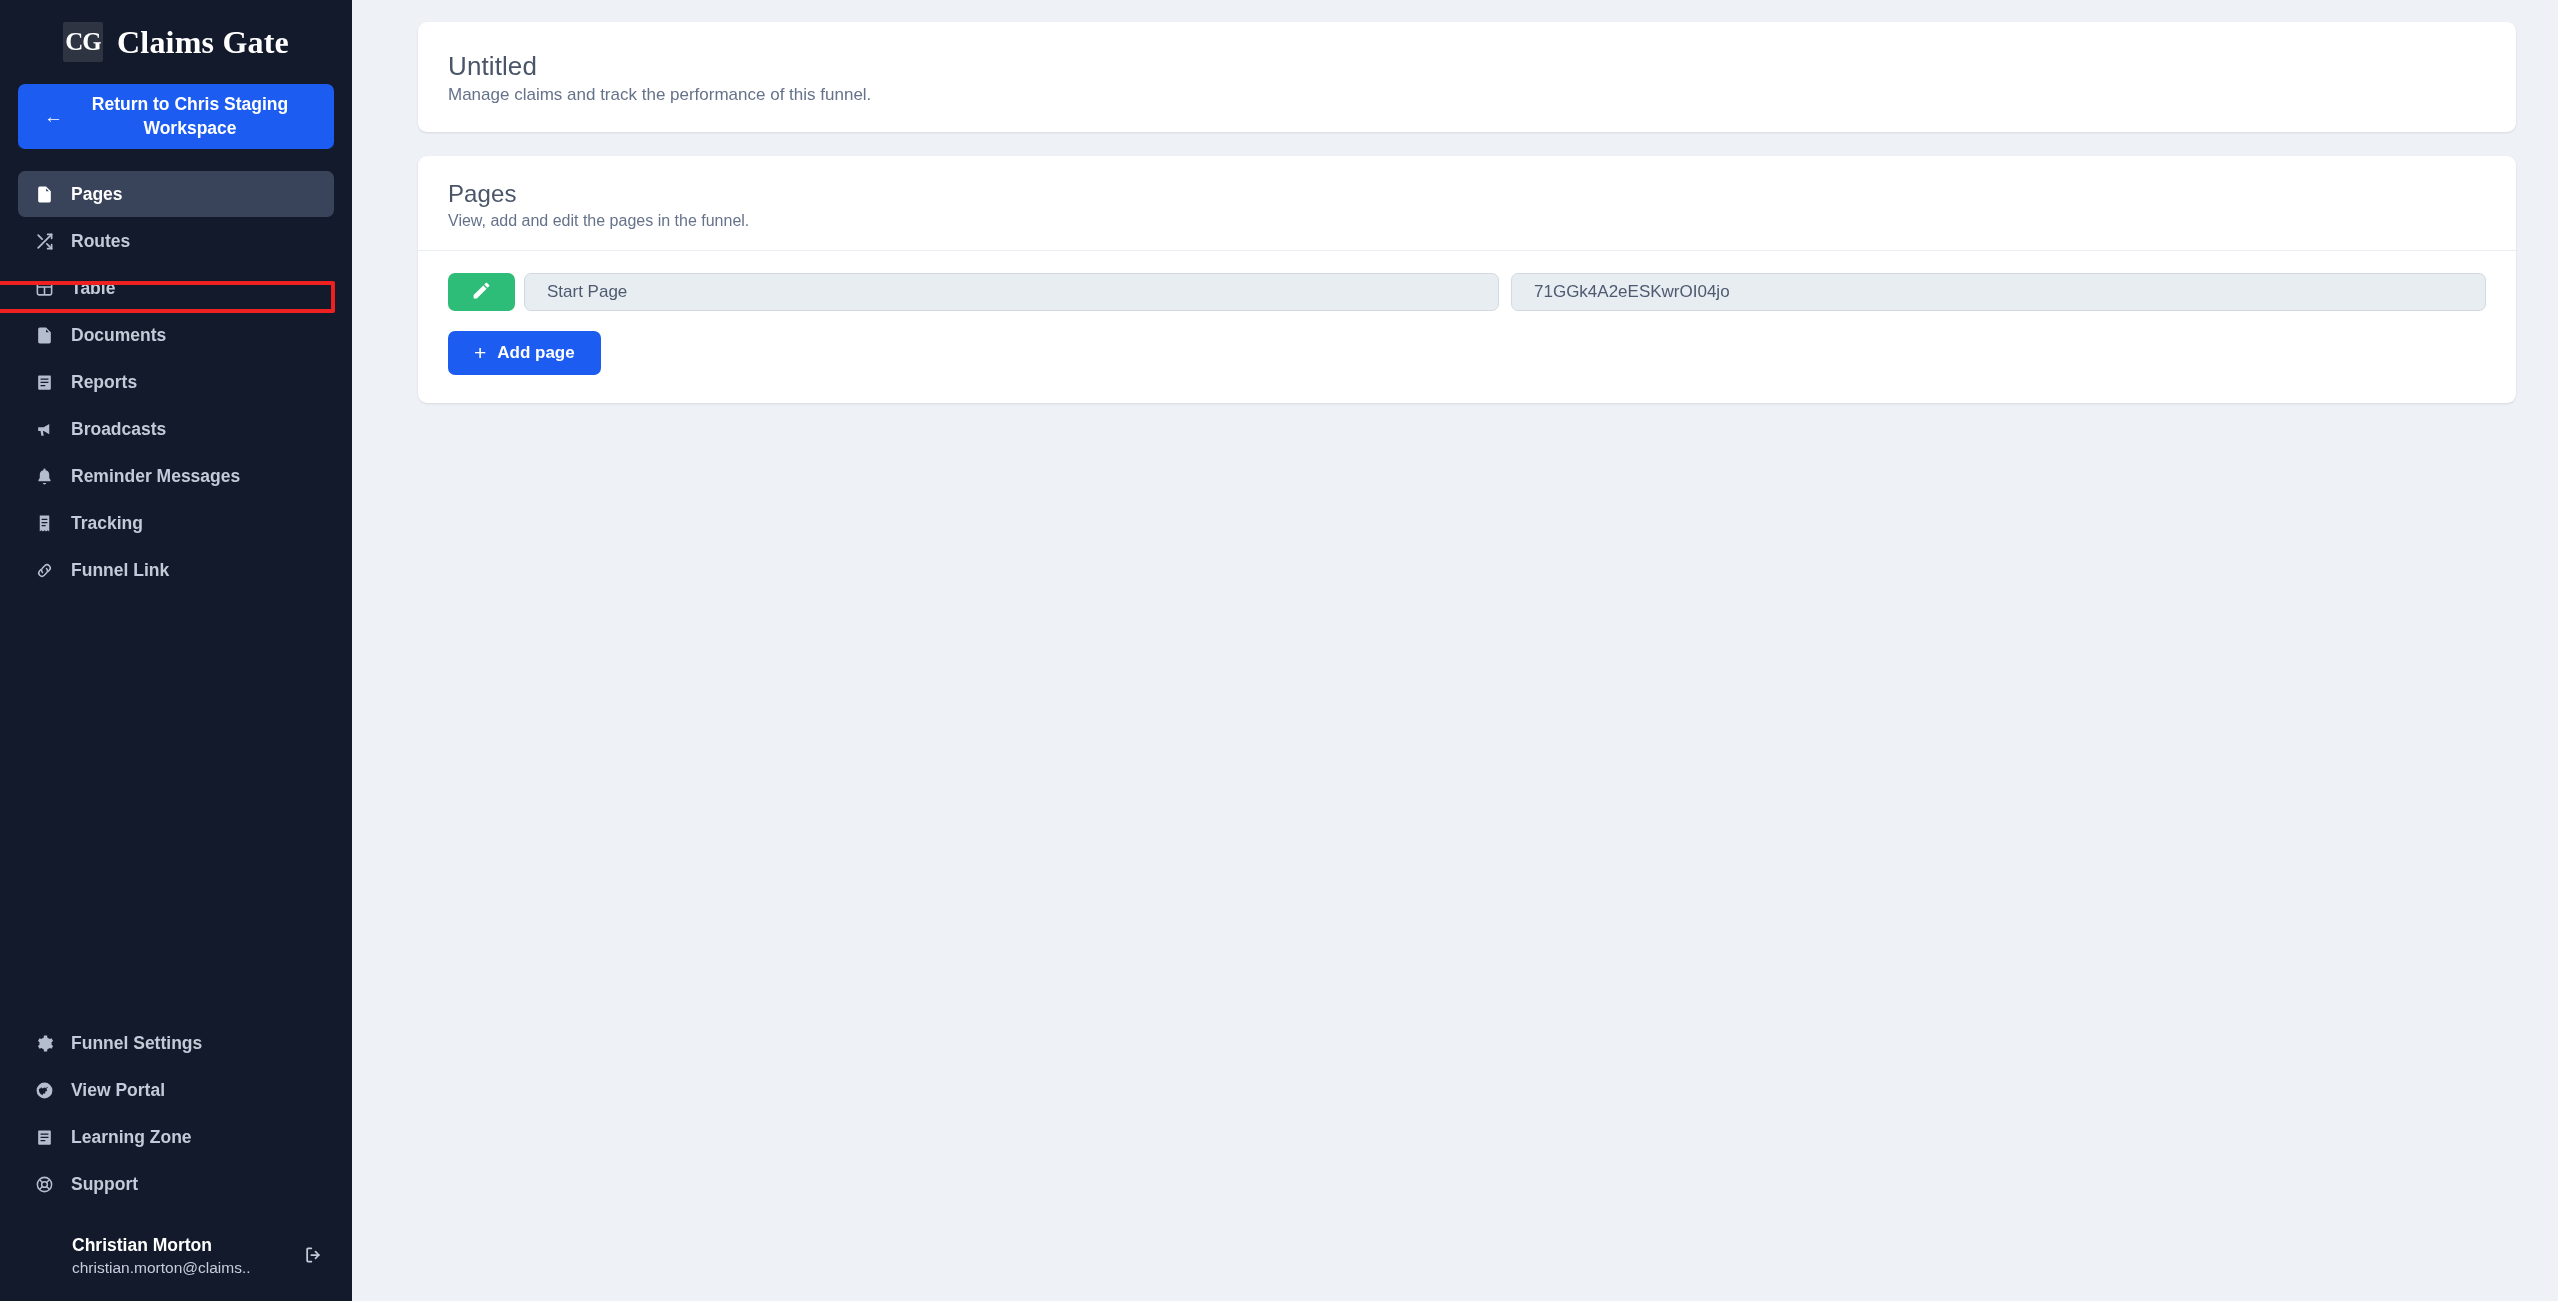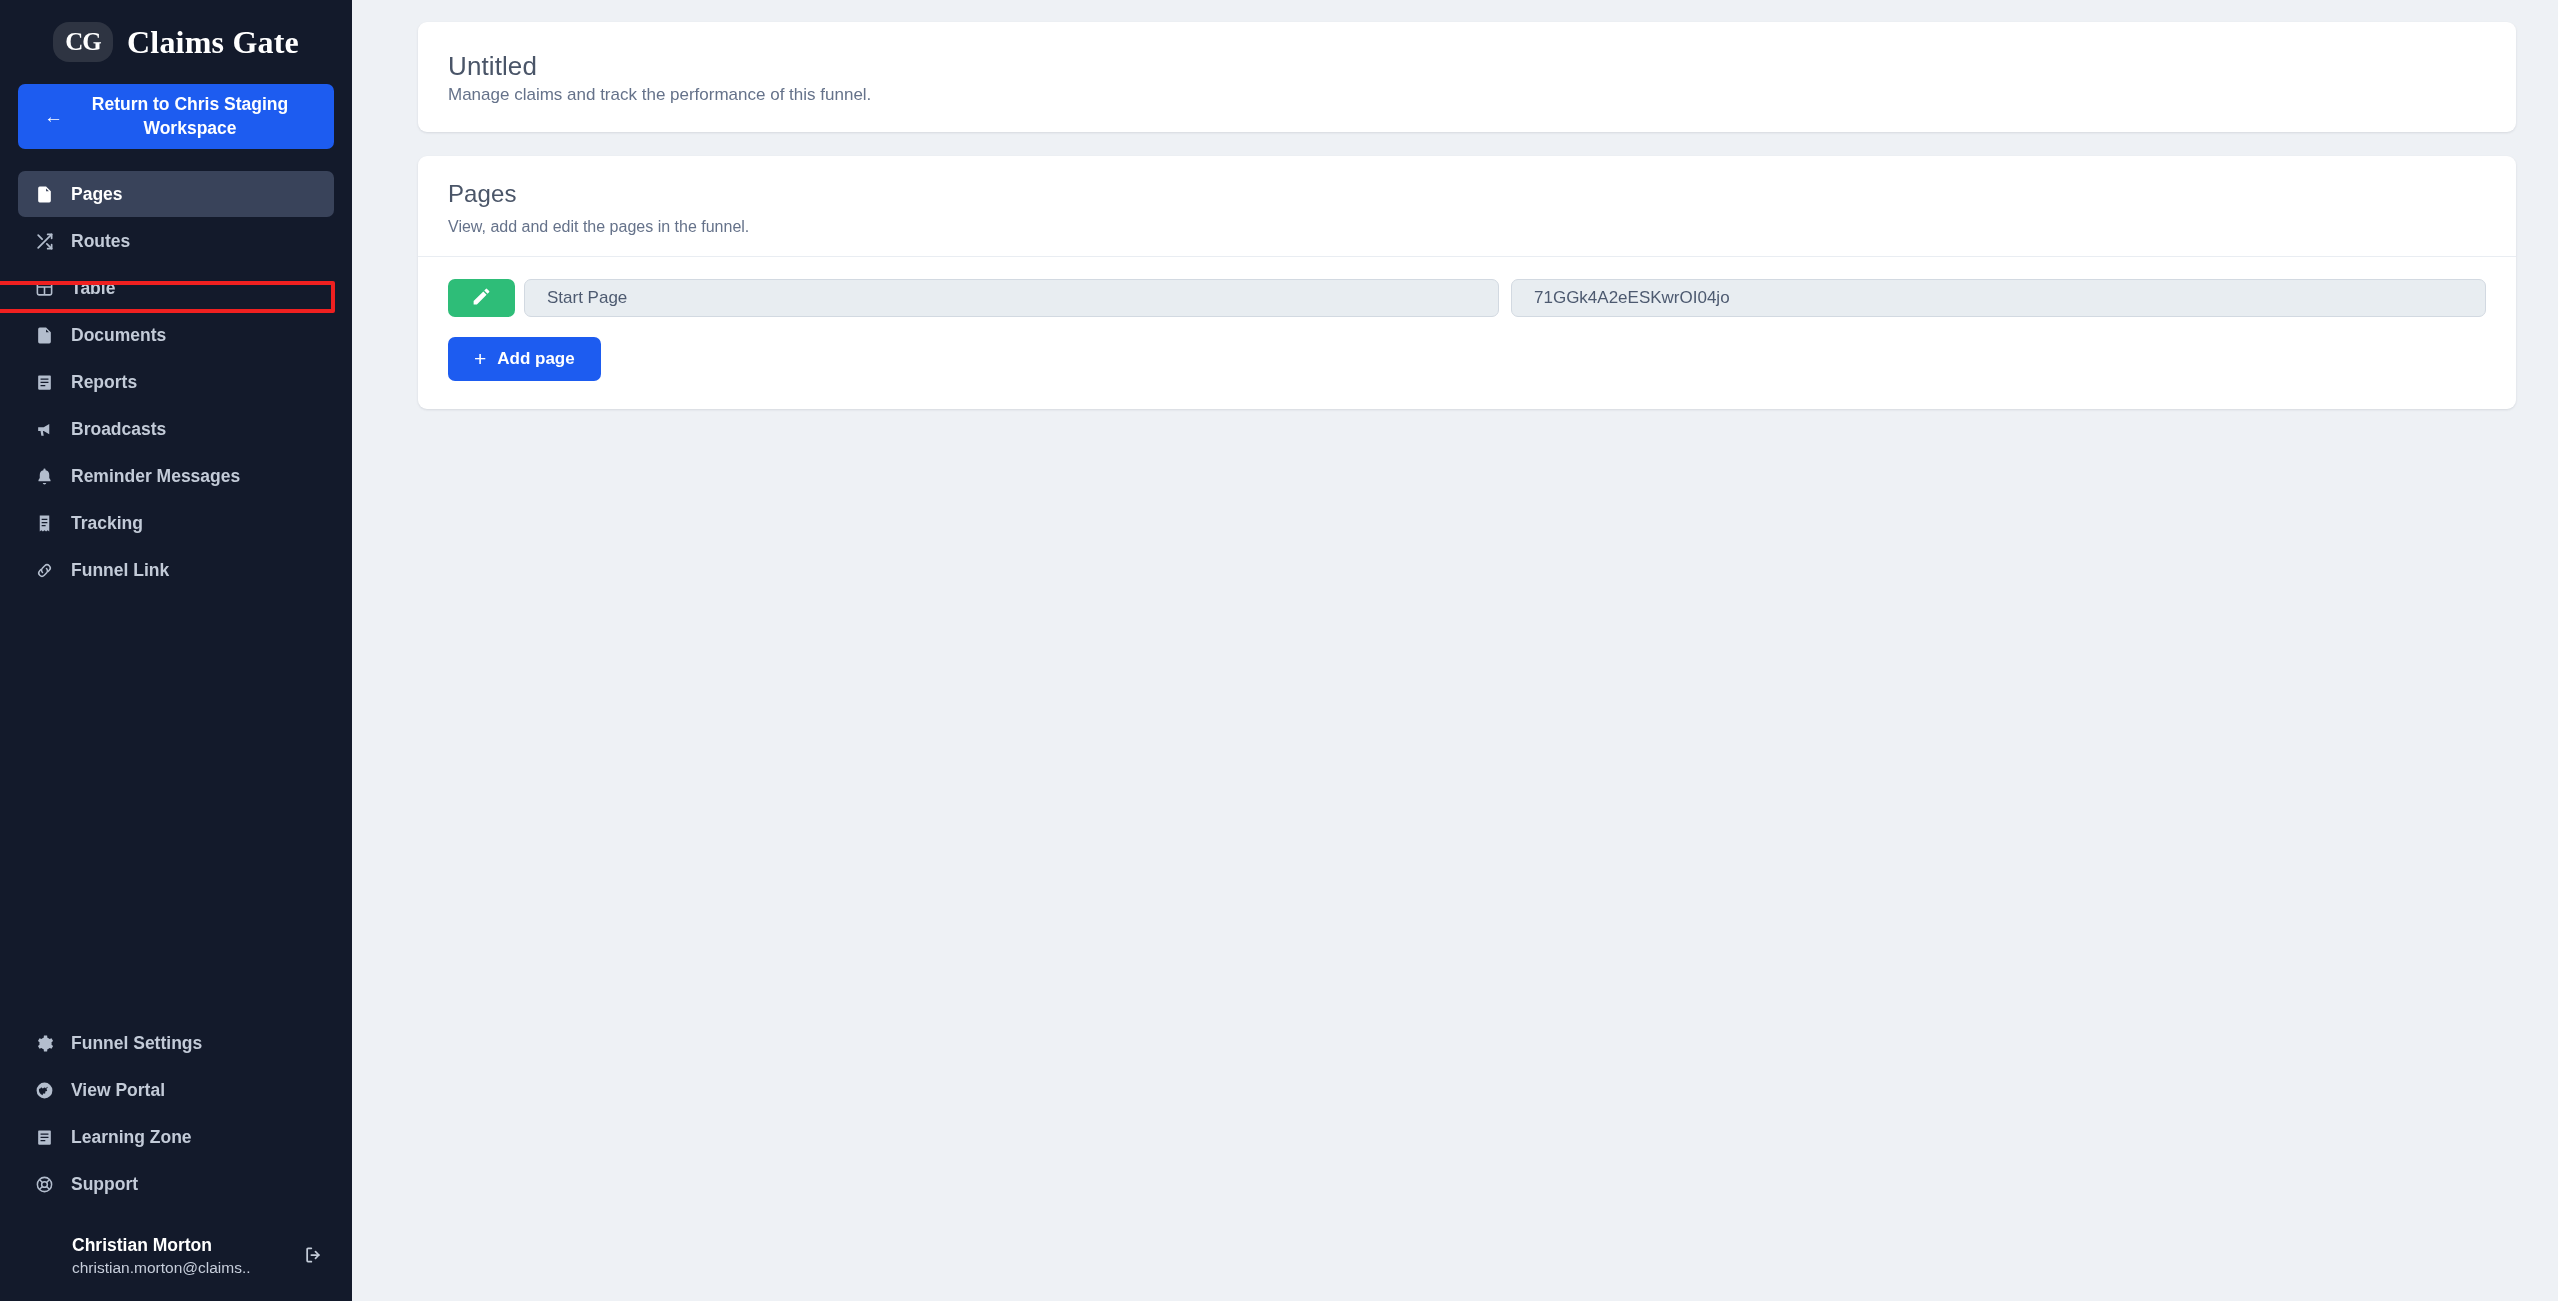--- a/index.html
+++ b/index.html
@@ -30,22 +30,22 @@
   }
 
   .brand {
     display: flex;
     align-items: center;
     justify-content: center;
     gap: 14px;
     padding: 22px 0 18px 0;
   }
   .brand-mark {
-    width: 60px; height: 40px;
-    border-radius: 16px;
+    width: 40px; height: 40px;
+    border-radius: 2px;
     background: #2e3442;
     color: #ffffff;
     display: flex;
     align-items: center;
     justify-content: center;
     font-family: "Liberation Serif", serif;
     font-weight: 700;
     font-size: 25px;
     letter-spacing: -1px;
     line-height: 1;
@@ -189,21 +189,21 @@
     margin-top: 0;
     line-height: 1.3;
   }
 
   #pages-card { margin-top: 24px; padding-bottom: 28px; }
   .pages-head {
     padding: 22px 30px 18px 30px;
     border-bottom: 1px solid #e9edf2;
   }
   .pages-head .card-title { font-size: 24px; }
-  .pages-head .card-subtitle { font-size: 16px; margin-top: 8px; }
+  .pages-head .card-subtitle { font-size: 16px; margin-top: 2px; }
 
   .pages-body { padding: 22px 30px 0 30px; }
 
   .page-row {
     display: flex;
     align-items: stretch;
     gap: 9px;
   }
   .edit-btn {
     width: 67px;

